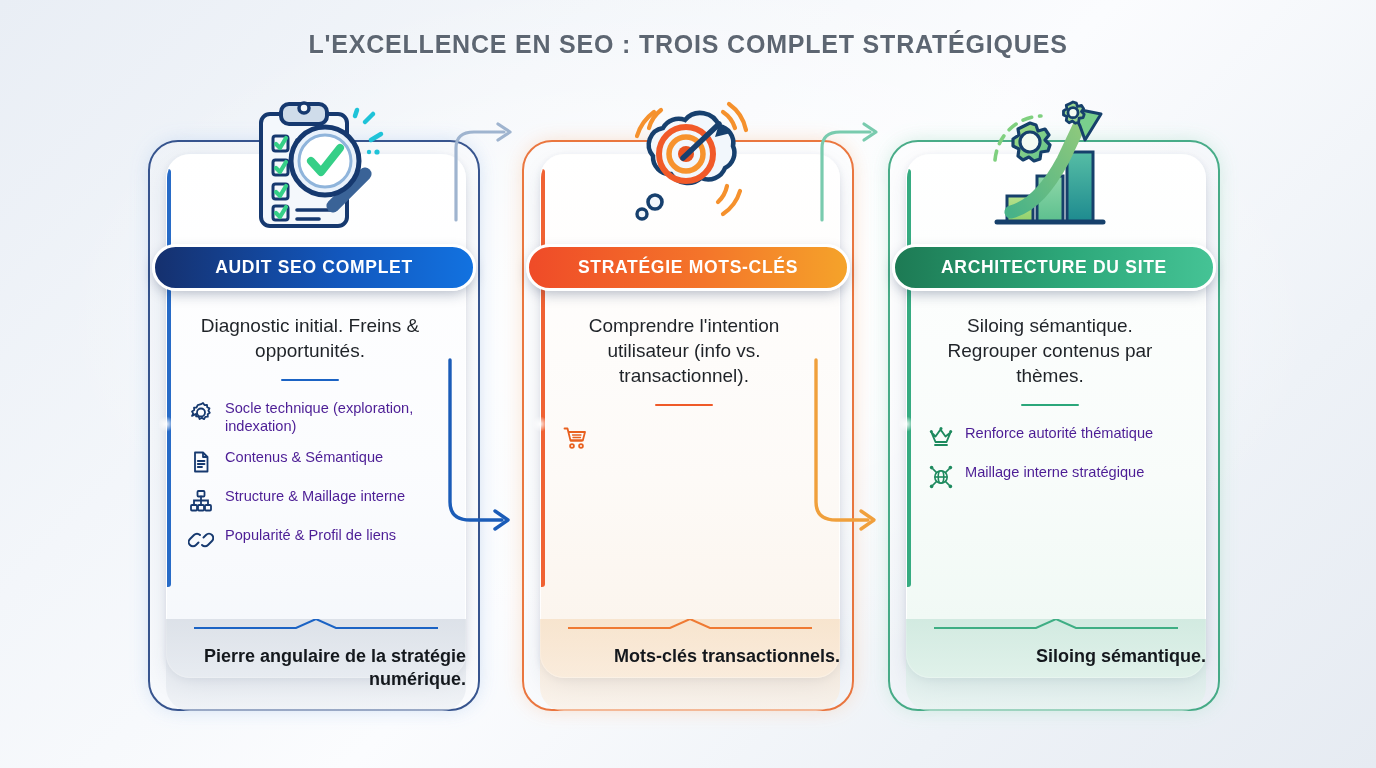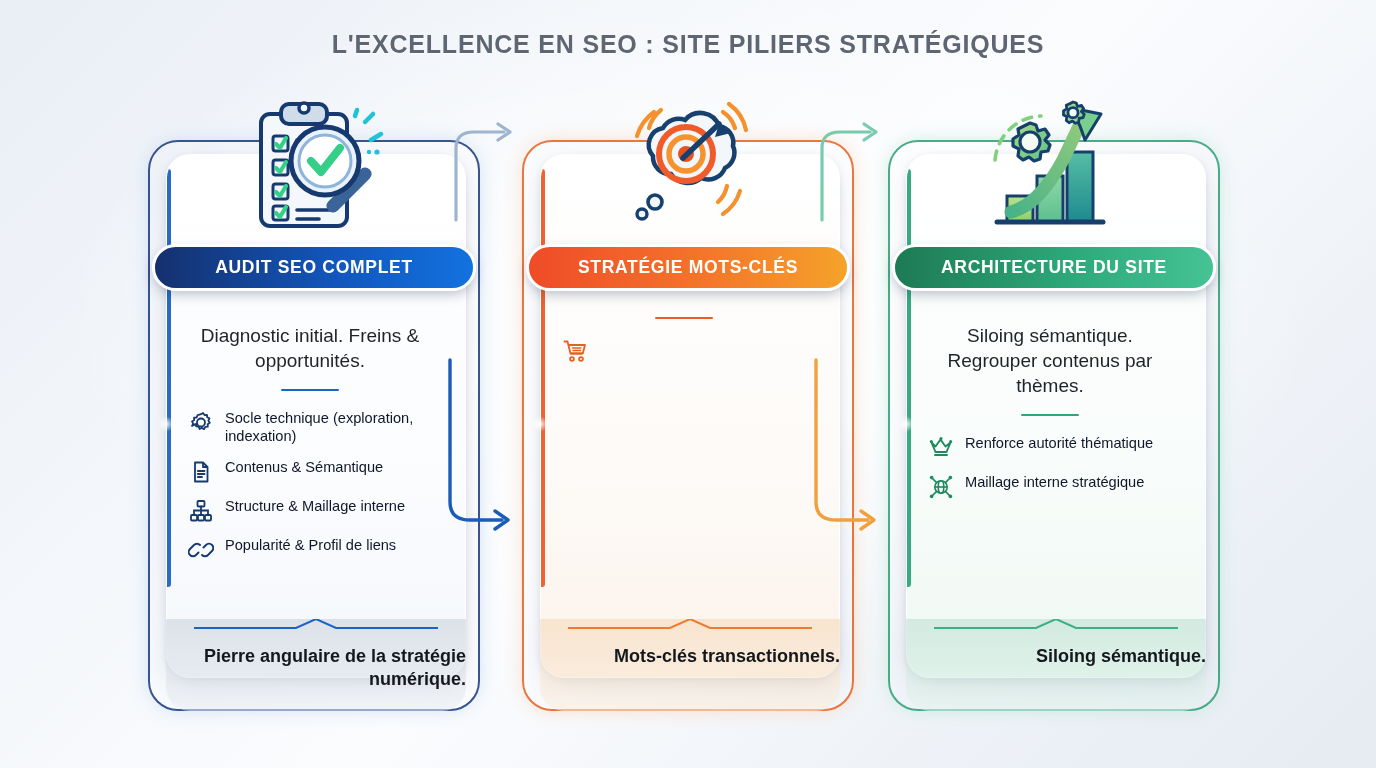--- a/index.html
+++ b/index.html
@@ -130,21 +130,21 @@
     white-space: nowrap;
   }
   .pill-0 { background: linear-gradient(90deg,#15306e 0%,#1257bd 58%,#1272e0 100%); text-align: center; }
   .pill-1 { background: linear-gradient(90deg,#ef4b28 0%,#f4752a 55%,#f5a32a 100%); }
   .pill-2 { background: linear-gradient(90deg,#1d7a54 0%,#2da87a 55%,#45c395 100%); }
 
   
   .card-body {
     position: absolute;
     left: 26px;
-    top: 215px;
+    top: 205px;
     width: 288px;
     z-index: 5;
   }
 
   .lede {
     padding: 22px 22px 0 22px;
     text-align: center;
     font-size: 19px;
     line-height: 1.32;
     color: #1f2328;
@@ -173,21 +173,21 @@
   .bullet-ico {
     flex: 0 0 auto;
     width: 26px;
     height: 26px;
     margin-top: 1px;
   }
   .bullet-ico svg { display: block; width: 26px; height: 26px; }
   .bullet-txt {
     font-size: 14.6px;
     line-height: 1.25;
-    color: #0f172a;
+    color: #4c1d95;
   }
 
   
   .footer-band {
     position: absolute;
     left: 26px;
     width: 300px;
     bottom: 0;
     height: 92px;
     z-index: 5;
@@ -236,21 +236,21 @@
     width: 16px; height: 16px;
     border-radius: 50%;
     background: radial-gradient(circle, rgba(255,255,255,0.95) 0%, rgba(255,255,255,0) 70%);
     z-index: 8;
     pointer-events: none;
   }
 </style>
 </head>
 <body>
 
-<div class="page-title">L'EXCELLENCE EN SEO : SITE PILIERS STRATÉGIQUES</div>
+<div class="page-title">L'EXCELLENCE EN SEO : TROIS COMPLET STRATÉGIQUES</div>
 
 <div class="columns">
 
   <div class="column col-0" style="--accent:#1b63c4; --accent-dark:#17397c; --glow:#bdd3ef;">
 
     <div class="outer-frame"></div>
     <div class="card tint-0"></div>
 
     <div class="edge-glow" style="left:18px; top:330px;"></div>
 
@@ -394,20 +394,21 @@
             <path d="M108 88 A30 30 0 0 1 99 104"></path>
             <path d="M121 93 A42 42 0 0 1 104 116"></path>
           </g>
         </g>
       </svg>
     </div>
 
     <div class="pill pill-1">STRATÉGIE MOTS-CLÉS</div>
 
     <div class="card-body">
+      <div class="lede">Comprendre l'intention utilisateur (info vs. transactionnel).</div>
       <div class="divider"></div>
       <ul class="bullets">
 
 
         <li class="bullet">
           <span class="bullet-ico">
             <svg viewBox="0 0 26 26">
                 <g fill="none" stroke="#e8601f" stroke-width="1.8" stroke-linecap="round" stroke-linejoin="round">
               <path d="M2.5 3.5h3l3 12h11"></path>
                   <path d="M7 7h16l-2.2 8.5H8.8"></path>

